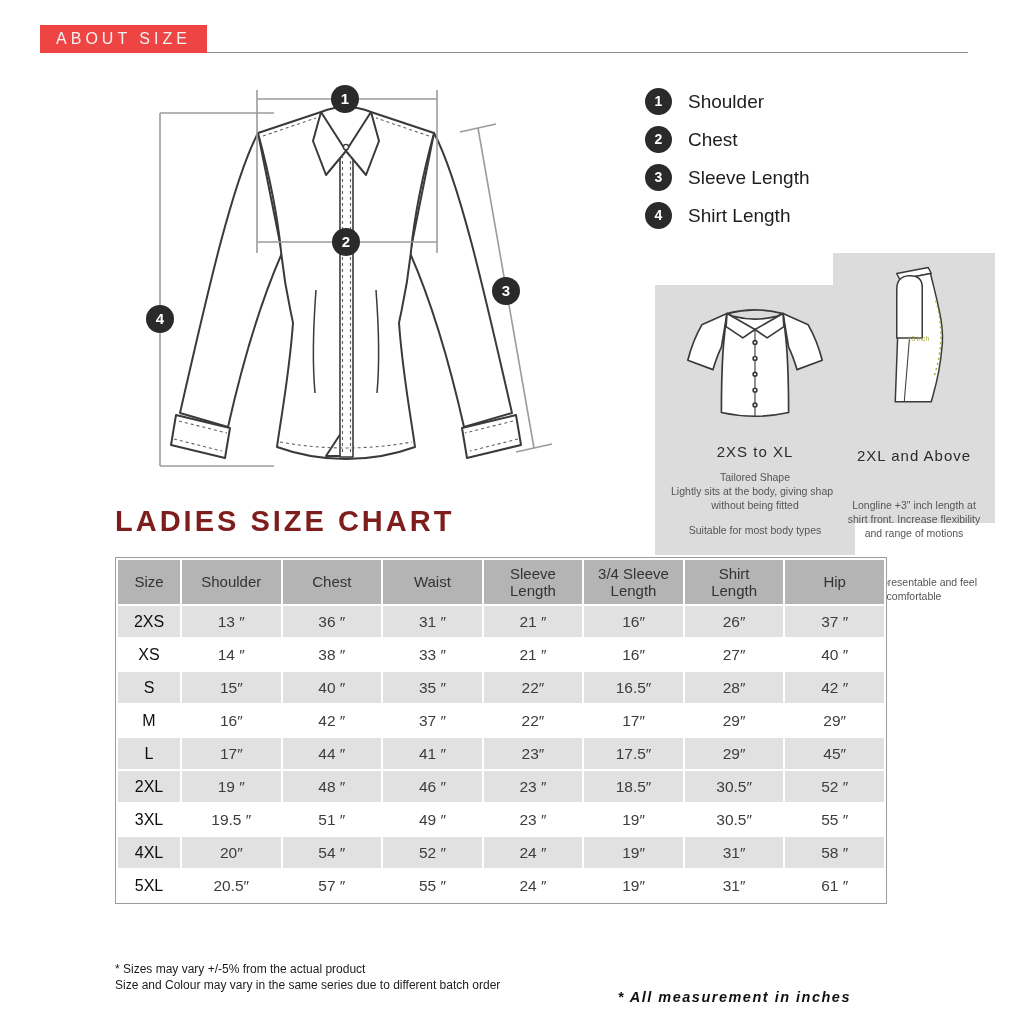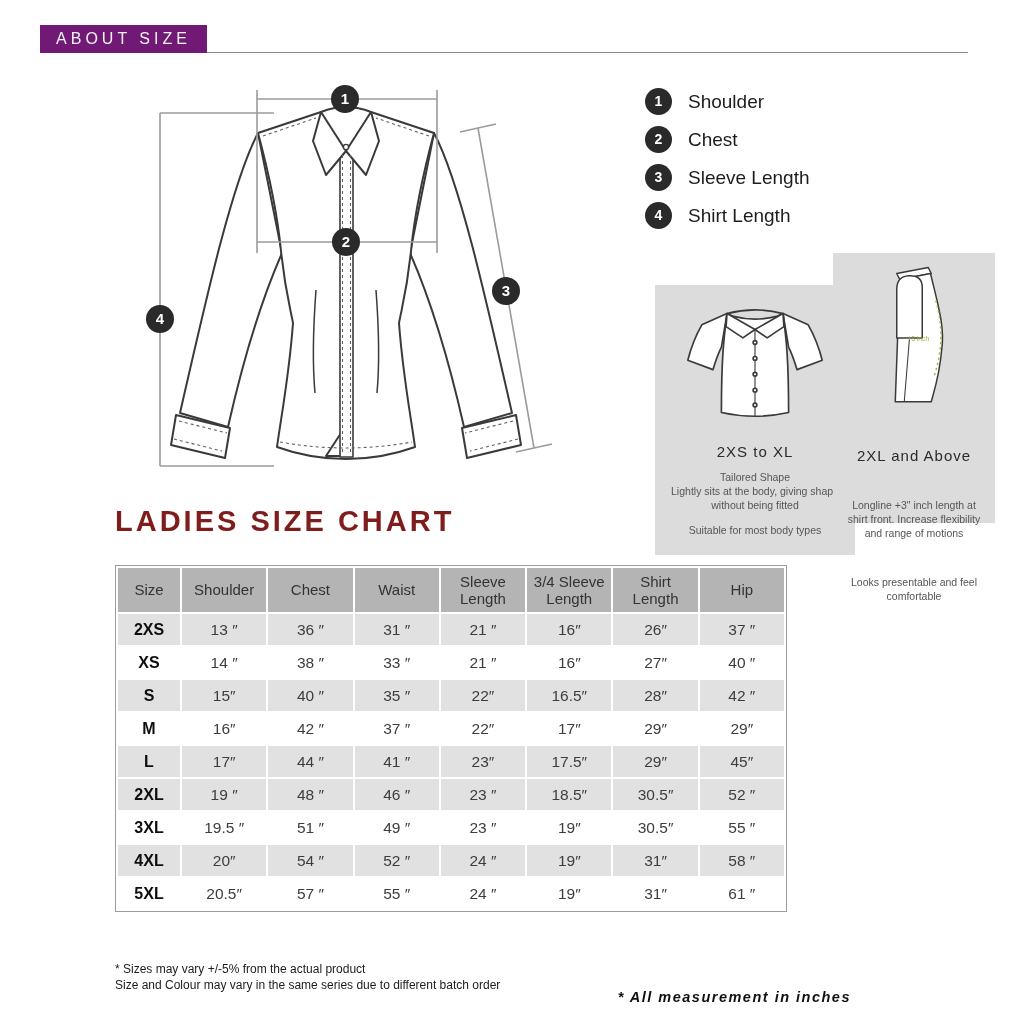--- a/index.html
+++ b/index.html
@@ -1,21 +1,21 @@
 <!DOCTYPE html>
 <html><head>
 <meta charset="utf-8">
 <style>
   * { margin:0; padding:0; box-sizing:border-box; }
   body { font-family:"Liberation Sans","DejaVu Sans",sans-serif; background:#fff; }
   .page { position:relative; width:1024px; height:1024px; background:#fff; overflow:hidden; }
 
   
   .header-rule { position:absolute; left:40px; top:52px; width:928px; height:1px; background:#8a8a8a; }
-  .about-badge { position:absolute; left:40px; top:25px; width:167px; height:28px; background:#701a75;
+  .about-badge { position:absolute; left:40px; top:25px; width:167px; height:28px; background:#ef4444;
                  color:#f2f2f2; font-size:16px; letter-spacing:4px; text-align:center; line-height:28px; }
 
   
   .diagram-svg { position:absolute; left:130px; top:85px; width:440px; height:400px; }
   .callout { position:absolute; width:28px; height:28px; border-radius:50%; background:#2a2a2a;
              color:#fff; font-size:15px; font-weight:bold; text-align:center; line-height:28px; }
 
   
   .legend { position:absolute; left:645px; top:88px; }
   .legend-item { display:flex; align-items:center; margin-bottom:11px; }
@@ -29,29 +29,29 @@
   .panel-1 { left:655px; width:200px;margin-top:32px; }
   .panel-2 { left:833px; width:162px;gap:24px; }
   .panel-art { flex:0 0 auto; }
   .panel-title { font-size:15px; color:#2b2b2b; letter-spacing:1px; margin-top:10px; }
   .panel-desc { font-size:10.5px; color:#555; text-align:center; line-height:1.35;
                 margin-top:10px; white-space:pre-line; }
 
   
   .chart-title { position:absolute; left:115px; top:505px; font-size:29px; font-weight:bold;
                  letter-spacing:3px; color:#7f1d1d; }
-  .table-wrap { position:absolute; left:115px; top:557px; width:672px; border:1px solid #9c9c9c; background:#fff;margin-top:8px; }
+  .table-wrap { position:absolute; left:115px; top:557px; width:772px; border:1px solid #9c9c9c; background:#fff; }
   table { width:100%; border-collapse:separate; border-spacing:2px; table-layout:fixed; }
   col.c-size { width:62px; }
   th { background:#b4b4b4; color:#333; font-weight:normal; font-size:15px; height:44px;
        text-align:center; vertical-align:middle; white-space:pre-line; line-height:1.15; }
   td { height:31px; text-align:center; vertical-align:middle; font-size:15.5px; color:#3d3d3d; }
   tr.row-gray td { background:#e1e1e1; }
   tr.row-white td { background:#ffffff; }
-  td.size-cell { font-weight:bold; font-size:16px; color:#0e0e0e; }
+  td.size-cell { font-weight:normal; font-size:16px; color:#0e0e0e; }
 
   
   .footnotes { position:absolute; left:115px; top:962px; font-size:12px; color:#1c1c1c; line-height:1.32; }
   .unit-note { position:absolute; left:500px; top:989px; width:351px; text-align:right;
                font-size:14.5px; font-weight:bold; font-style:italic; letter-spacing:1.5px; color:#111; }
 </style>
 </head>
 <body>
 
 <div class="page">

